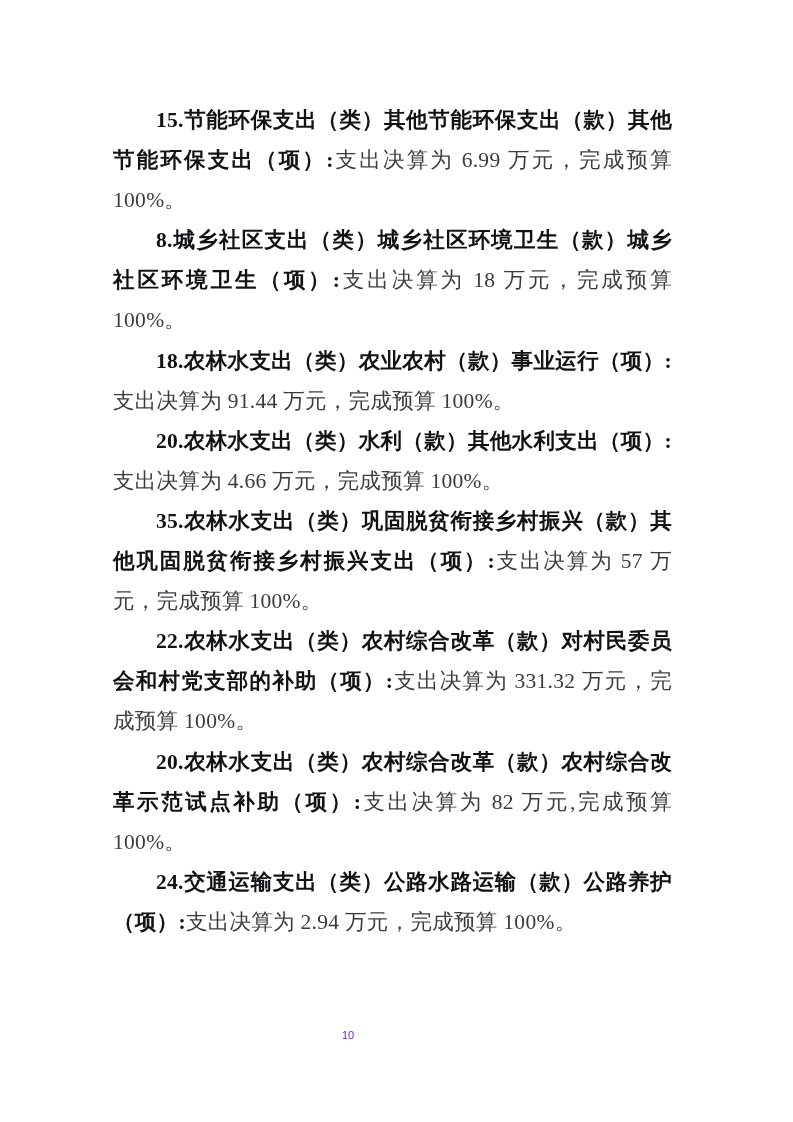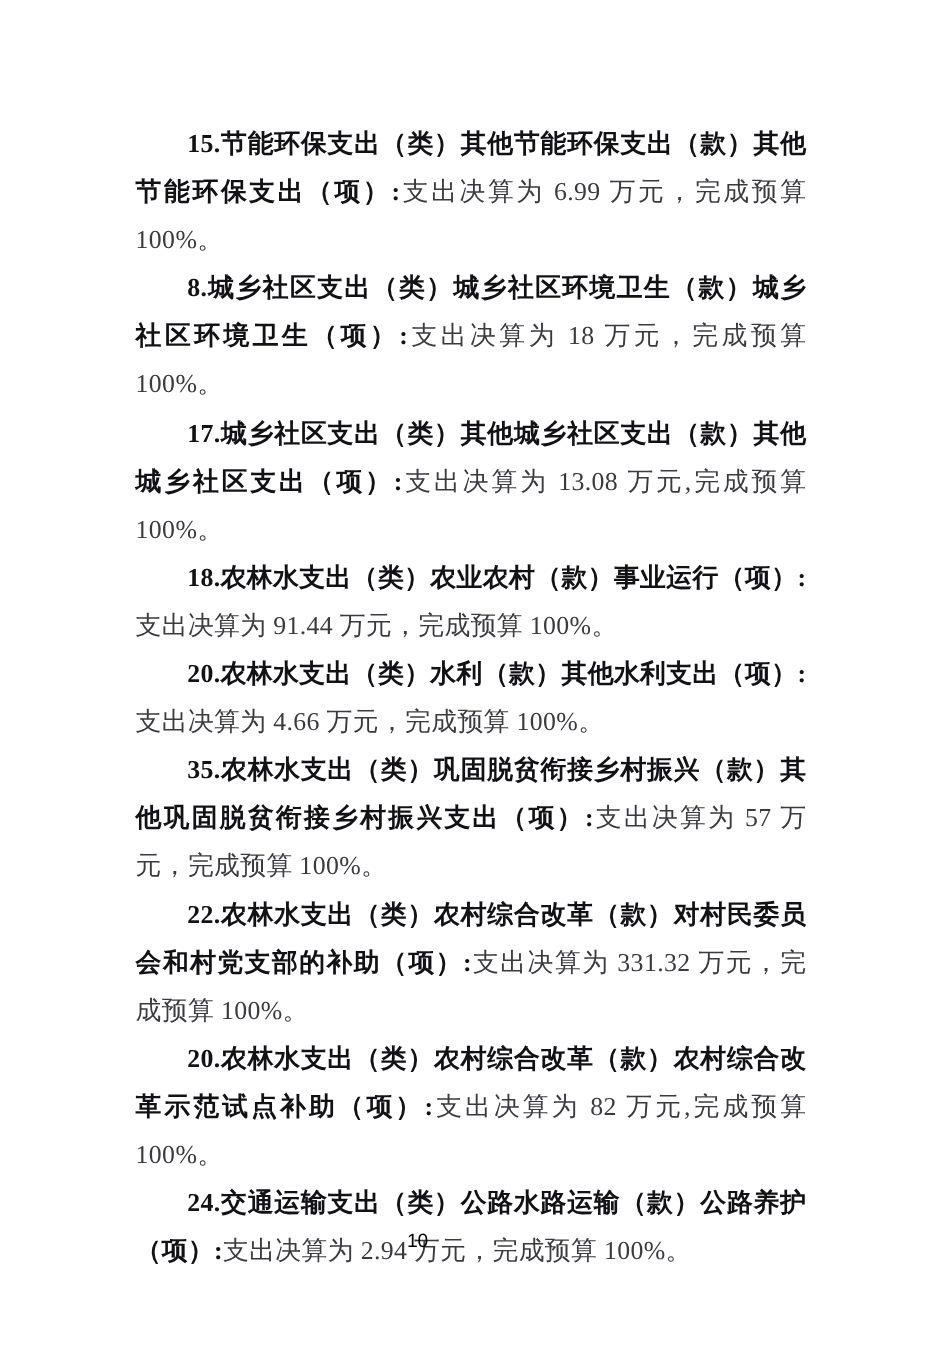--- a/index.html
+++ b/index.html
@@ -40,34 +40,33 @@
   .para .v {
     font-weight: 400;
     color: #3a3a41;
   }
   .page-number {
     position: absolute;
     top: 1026px;
     left: 0;
     width: 100%;
     text-align: center;
-    font-size: 16px;
+    font-size: 11px;
     line-height: 18px;
-    color: #000000;
+    color: #6d28d9;
     font-family: "Liberation Sans", "DejaVu Sans", sans-serif;
   }
 </style>
 </head>
 <body>
 
 <div class="page">
   <div class="content">
     <p class="para"><b class="h">15.节能环保支出（类）其他节能环保支出（款）其他节能环保支出（项）:</b><span class="v">支出决算为 6.99 万元，完成预算 100%。</span></p>
     <p class="para"><b class="h">8.城乡社区支出（类）城乡社区环境卫生（款）城乡社区环境卫生（项）:</b><span class="v">支出决算为 18 万元，完成预算 100%。</span></p>
-    <p class="para"><b class="h">17.城乡社区支出（类）其他城乡社区支出（款）其他城乡社区支出（项）:</b><span class="v">支出决算为 13.08 万元,完成预算 100%。</span></p>
     <p class="para"><b class="h">18.农林水支出（类）农业农村（款）事业运行（项）:</b><span class="v">支出决算为 91.44 万元，完成预算 100%。</span></p>
     <p class="para"><b class="h">20.农林水支出（类）水利（款）其他水利支出（项）:</b><span class="v">支出决算为 4.66 万元，完成预算 100%。</span></p>
     <p class="para"><b class="h">35.农林水支出（类）巩固脱贫衔接乡村振兴（款）其他巩固脱贫衔接乡村振兴支出（项）:</b><span class="v">支出决算为 57 万元，完成预算 100%。</span></p>
     <p class="para"><b class="h">22.农林水支出（类）农村综合改革（款）对村民委员会和村党支部的补助（项）:</b><span class="v">支出决算为 331.32 万元，完成预算 100%。</span></p>
     <p class="para"><b class="h">20.农林水支出（类）农村综合改革（款）农村综合改革示范试点补助（项）:</b><span class="v">支出决算为 82 万元,完成预算 100%。</span></p>
     <p class="para"><b class="h">24.交通运输支出（类）公路水路运输（款）公路养护（项）:</b><span class="v">支出决算为 2.94 万元，完成预算 100%。</span></p>
 
   </div>
   <div class="page-number">10</div>
 </div>

